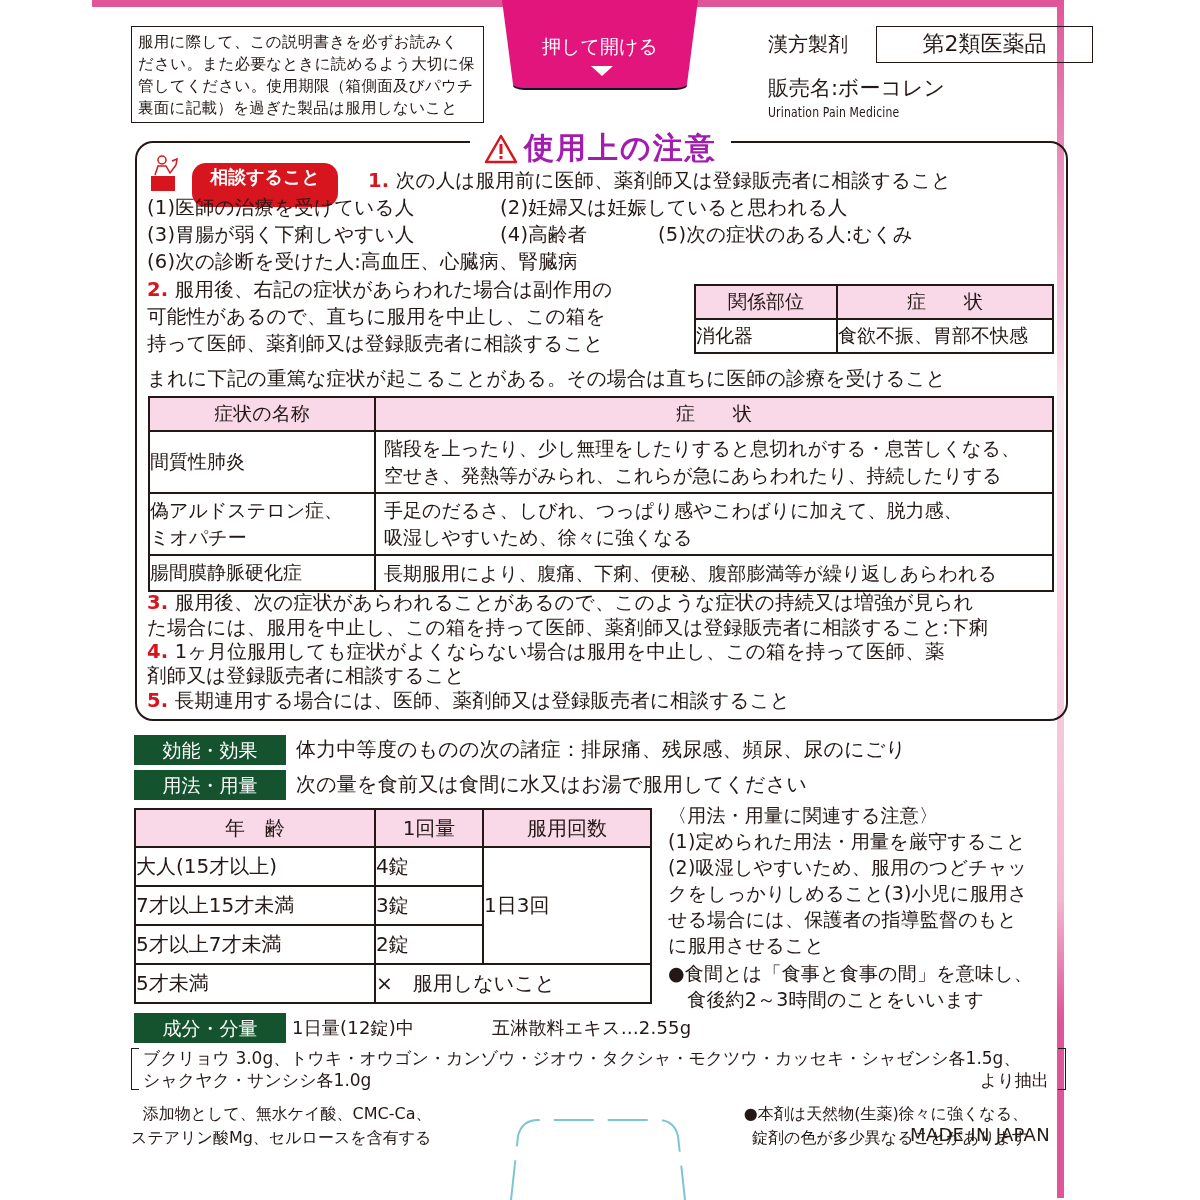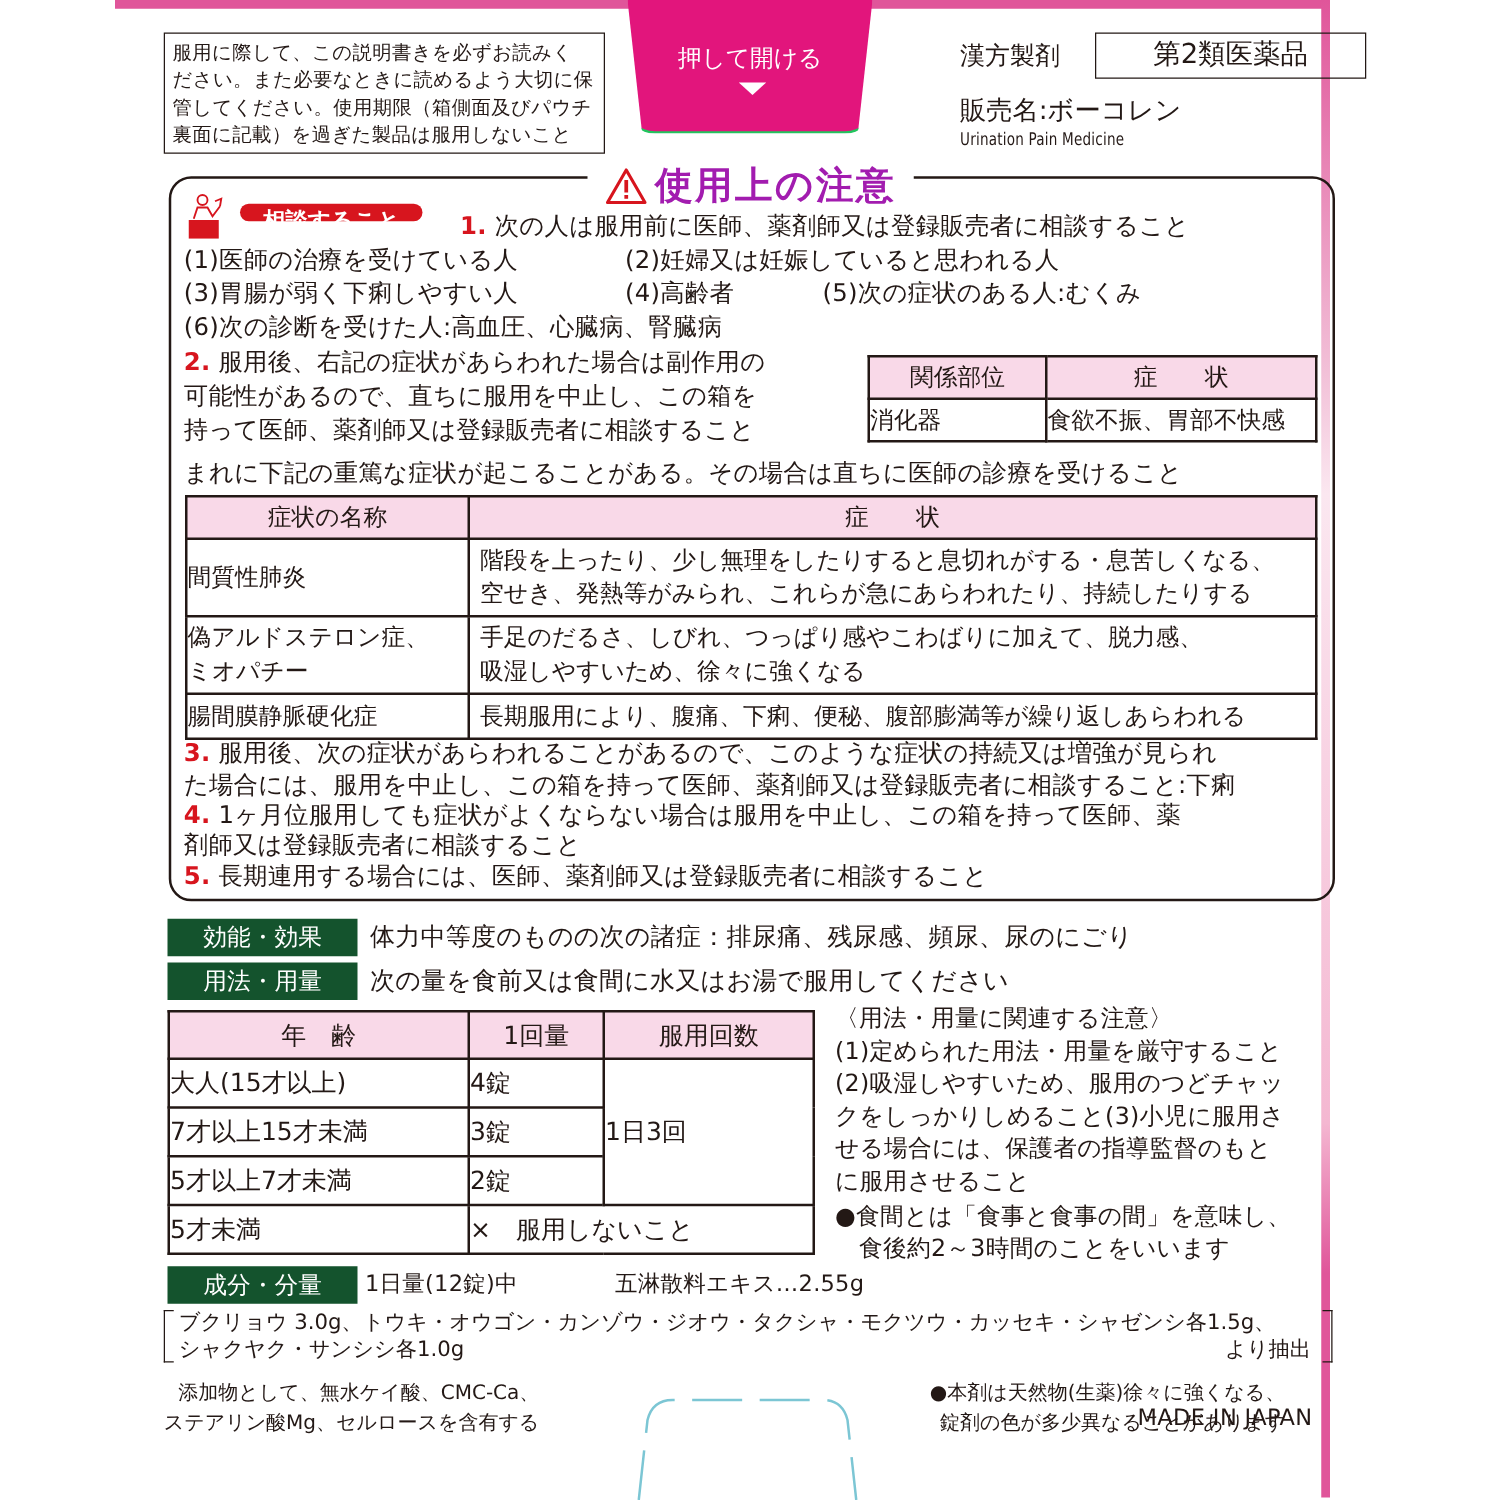--- a/index.html
+++ b/index.html
@@ -3,44 +3,44 @@
 <meta charset="utf-8">
 <style>
   * { box-sizing: border-box; margin: 0; padding: 0; }
   html, body { width: 1200px; height: 1200px; background: #ffffff; overflow: hidden; }
   body { position: relative; font-family: "DejaVu Sans", "Liberation Sans", sans-serif; color: #231815; }
 
   .top-bar { position: absolute; left: 92px; top: 0; width: 972px; height: 7px; background: #e0559a; }
   .right-bar { position: absolute; left: 1057px; top: 0; width: 7px; height: 1198px;
     background: linear-gradient(to bottom, #e0559a 0%, #f2c1d8 25%, #fbe7f0 33%, #f4b7d1 75%, #e0559a 85%, #e0559a 100%); }
 
-  .push-tab { position: absolute; left: 502px; top: 0; width: 196px; height: 107px;
+  .push-tab { position: absolute; left: 502px; top: 0; width: 196px; height: 90px;
     background: #e2157c; border-radius: 0 0 22px 22px;
     clip-path: polygon(0 0, 100% 0, 94% 100%, 6% 100%);
-    border-bottom: 2px solid #22c55e; }
+    border-bottom: 2px solid #0f172a; }
   .push-tab-label { position: absolute; left: 0; right: 0; top: 34px; text-align: center; color: #fff; font-size: 19px; }
   .push-tab-arrow { position: absolute; left: 89px; top: 66px; width: 0; height: 0;
     border-left: 11px solid transparent; border-right: 11px solid transparent; border-top: 10px solid #fff; }
 
   .notice-box { position: absolute; left: 131px; top: 26px; width: 353px; height: 97px;
     border: 1.5px solid #231815; padding: 4px 6px; font-size: 15.5px; line-height: 22px; letter-spacing: 0.3px; }
 
   .kampo { position: absolute; left: 768px; top: 31px; font-size: 20px; }
   .class-box { position: absolute; left: 876px; top: 26px; width: 217px; height: 37px; border: 1.5px solid #231815;
     font-size: 22px; text-align: center; line-height: 34px; }
   .sales-name { position: absolute; left: 768px; top: 74px; font-size: 21px; }
   .eng-name { position: absolute; left: 768px; top: 104px; font-size: 14px; font-family: "DejaVu Sans Condensed", "Liberation Sans Narrow", "DejaVu Sans", sans-serif; letter-spacing: 0.2px; transform: scaleX(0.86); transform-origin: left; }
 
   .caution-frame { position: absolute; left: 135px; top: 141px; width: 933px; height: 580px;
     border: 2.5px solid #231815; border-radius: 18px; }
   .caution-title-wrap { position: absolute; left: 470px; top: 128px; background: #fff; padding: 0 14px; display: flex; align-items: center; gap: 6px; }
   .caution-title { color: #a21caf; font-size: 30px; font-weight: bold; letter-spacing: 2px; }
 
   .consult-icon { position: absolute; left: 150px; top: 155px; width: 30px; height: 36px; }
-  .consult-badge { position: absolute; left: 192px; top: 163px; width: 146px; height: 14px; background: #d7151e; color: #fff;
+  .consult-badge { position: absolute; left: 192px; top: 163px; width: 146px; height: 44px; background: #d7151e; color: #fff;
     border-radius: 14px; font-size: 18px; text-align: center; line-height: 28px; font-weight: bold; }
 
   .txt { position: absolute; font-size: 19.5px; line-height: 27px; white-space: nowrap; letter-spacing: 0.2px; }
   .num { color: #d7151e; font-weight: bold; }
 
   table { border-collapse: collapse; position: absolute; }
   td, th { border: 2px solid #231815; font-weight: normal; font-size: 19px; }
   th { background: #f9d9e8; }
 
   .side-table { left: 694px; top: 284px; width: 360px; }

